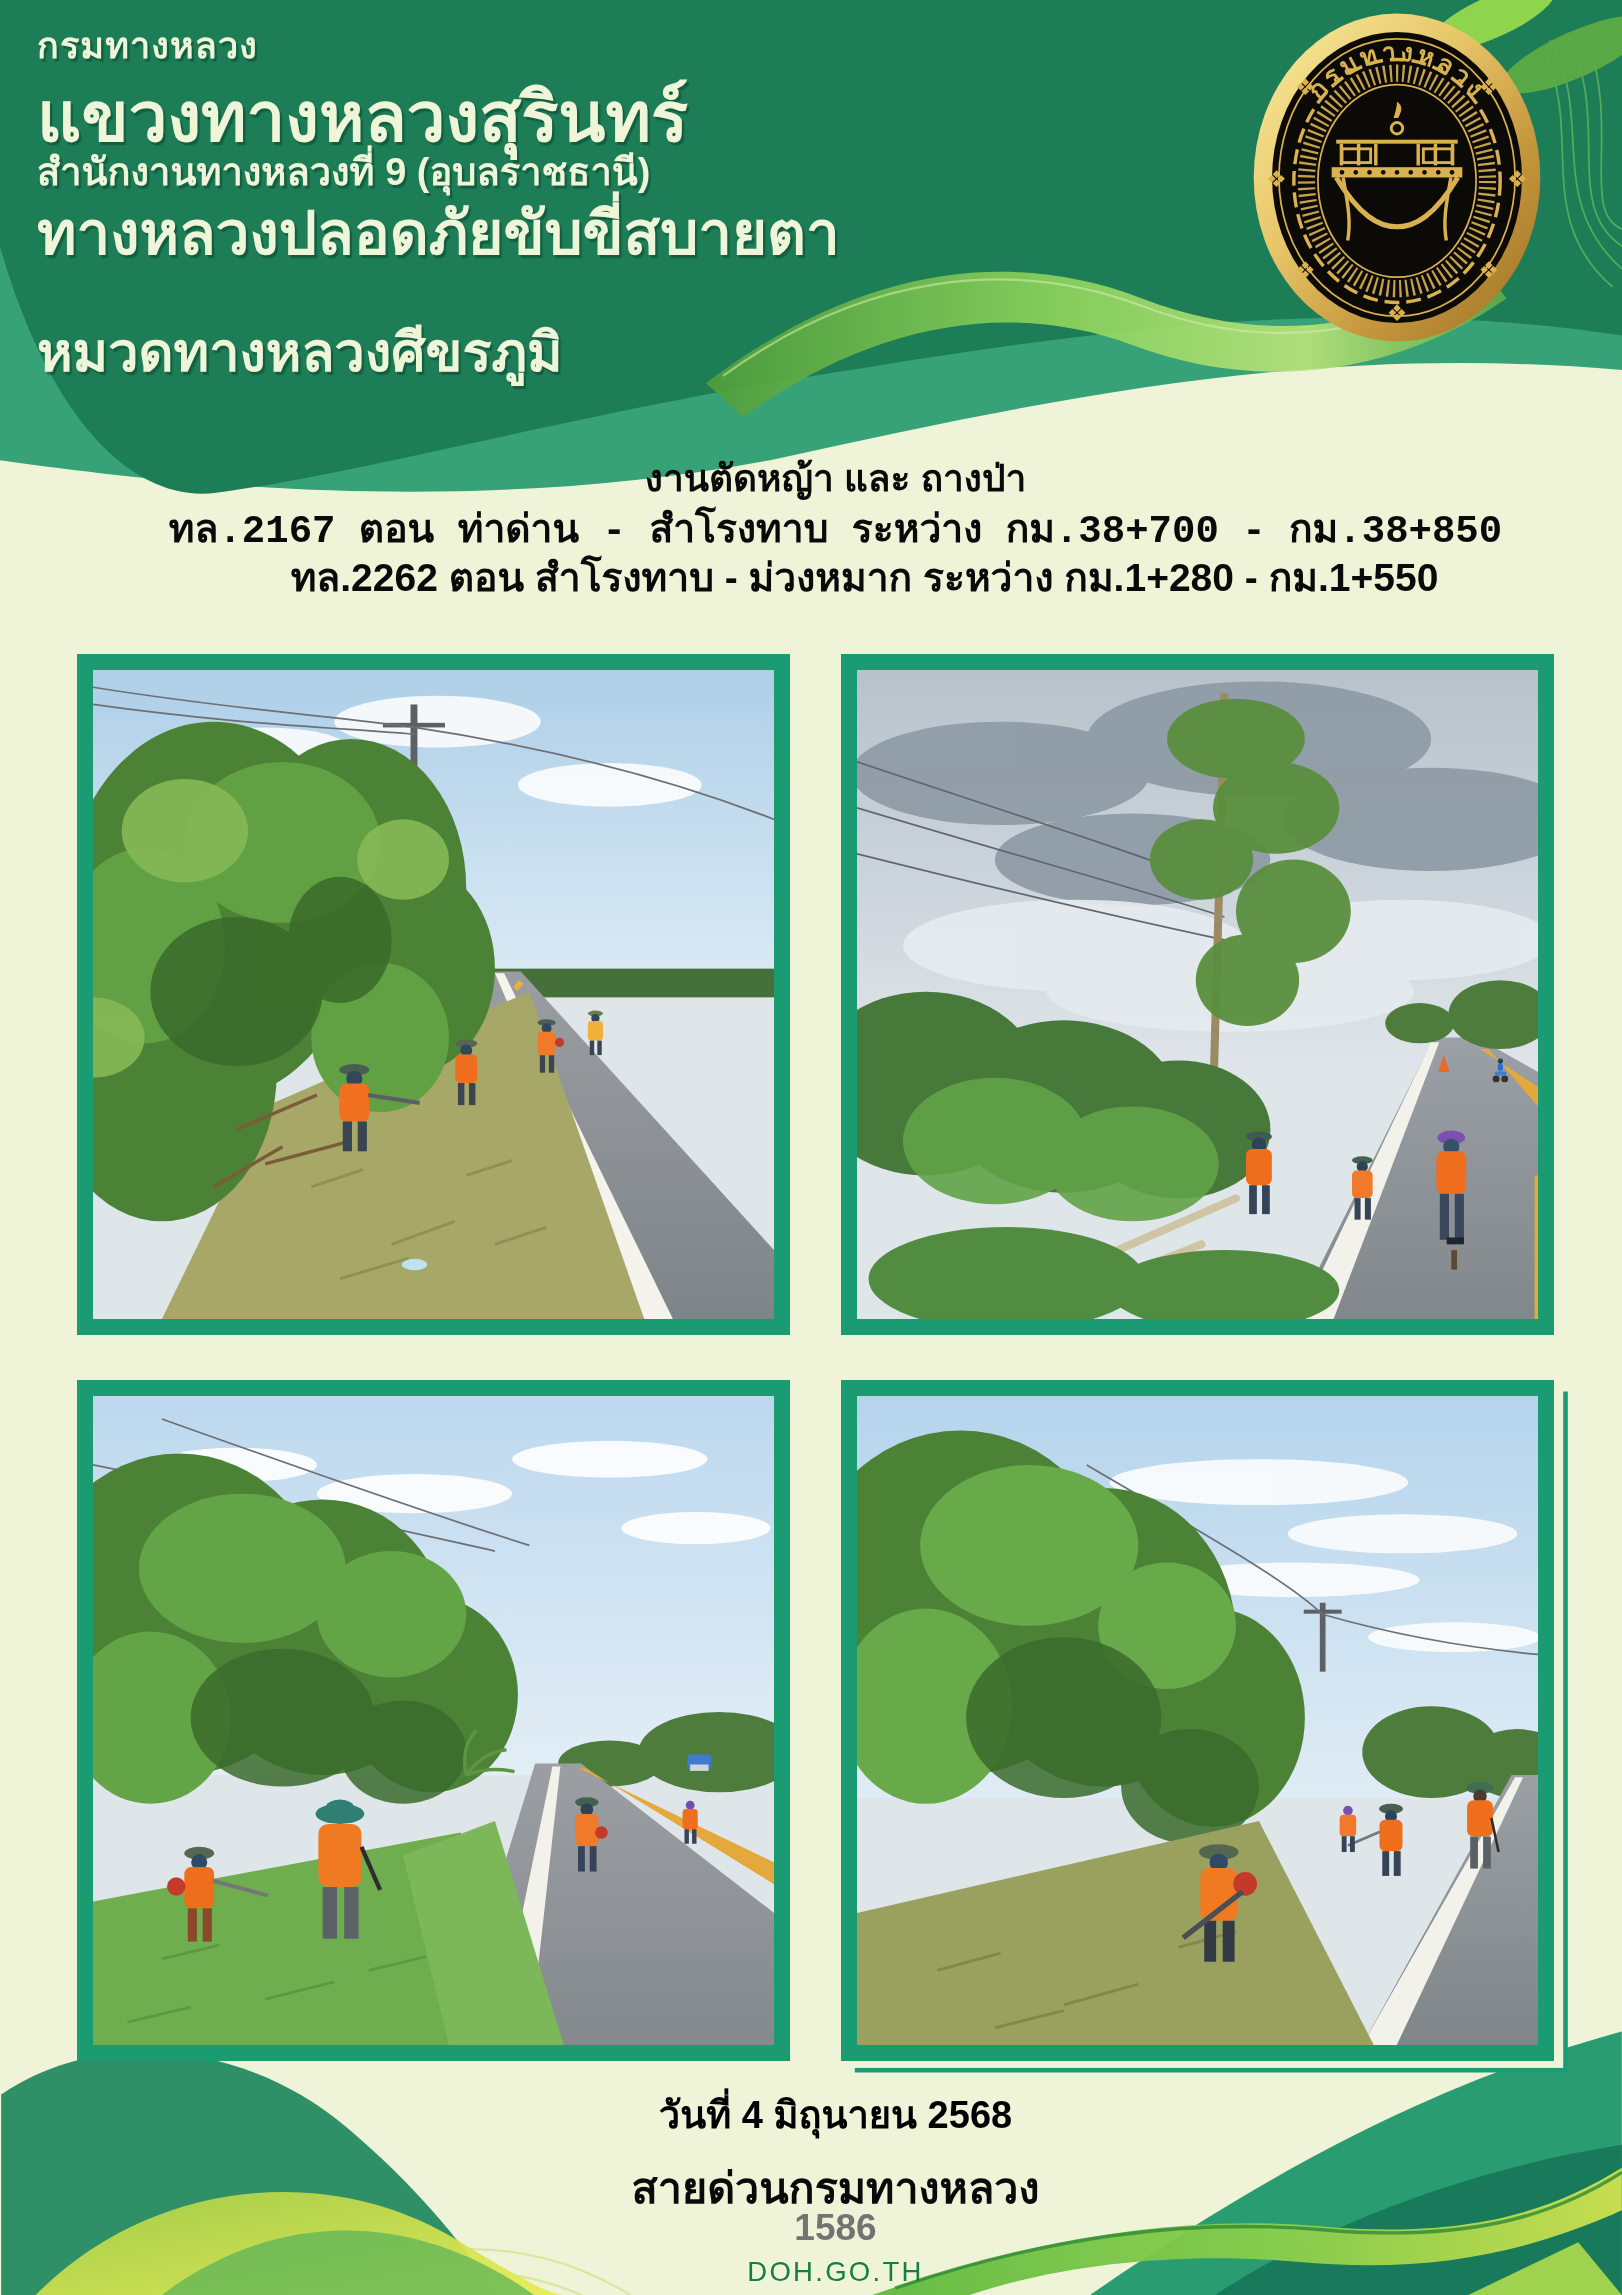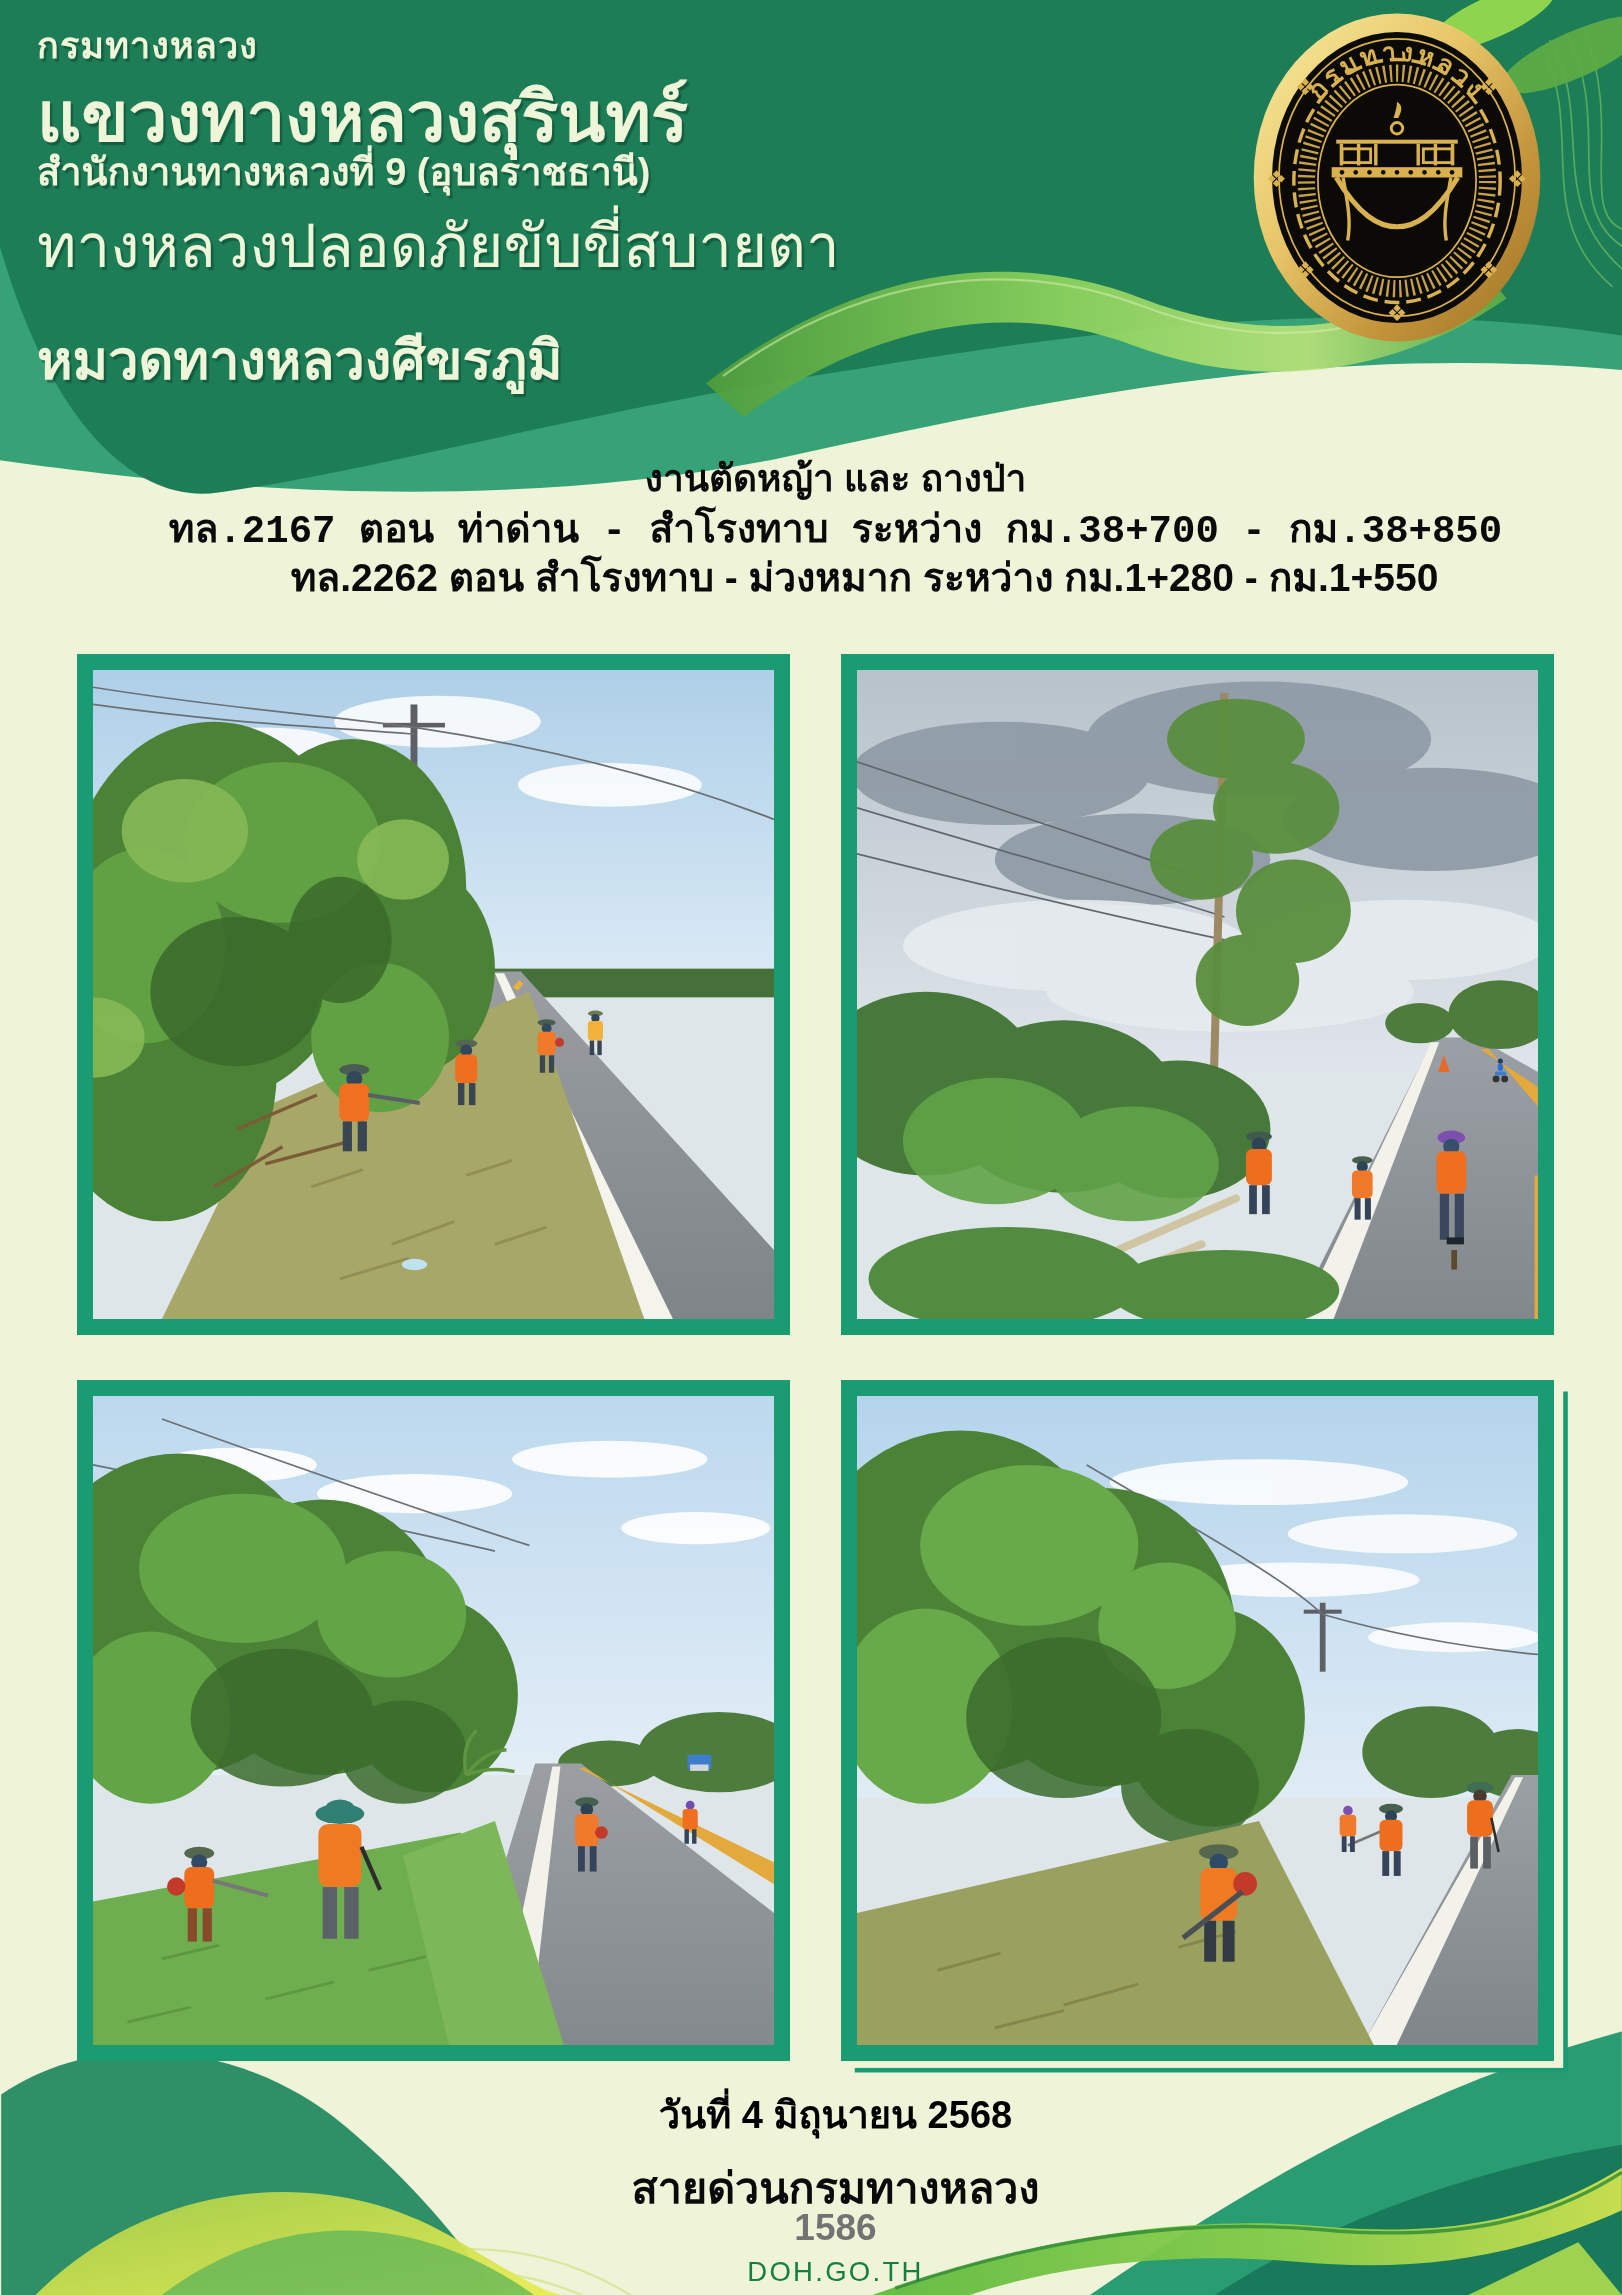--- a/index.html
+++ b/index.html
@@ -8,22 +8,22 @@
     background:#eff4d9;font-family:"Liberation Sans",sans-serif;padding-left:48px;
   }
   svg{display:block;}
   
   #header-decor{position:absolute;top:0;left:0;z-index:0;}
   .hline{position:absolute;left:37px;color:#eef5d8;z-index:2;white-space:nowrap;
          text-shadow:2.3px 2.9px 1.1px rgba(0,45,28,.38);}
   #h-org     {top:17px;  font-size:36px; font-weight:600;letter-spacing:1.1px;}
   #h-district{top:62px; font-size:69px;font-weight:800;}
   #h-office  {top:141px; font-size:38px; font-weight:700;}
-  #h-slogan  {top:198px; font-size:60px;font-weight:400;}
-  #h-section {top:317px; font-size:54px; font-weight:800;}
+  #h-slogan  {top:185px; font-size:60px;font-weight:700;}
+  #h-section {top:309px; font-size:54px; font-weight:800;}
   #logo{position:absolute;left:1250px;top:9.2px;z-index:3;}
   
   .jobline{position:absolute;left:0;width:100%;text-align:center;color:#0a0a0a;
            font-weight:800;z-index:2;white-space:nowrap;}
   #job-title {top:448px;font-size:37px;}
   #job-route1{top:497px;font-size:39px;font-family:Liberation Mono, monospace;}
   #job-route2{top:546px;font-size:39px;margin-left:29px;}
   
   .photo-frame{position:absolute;width:713px;height:681px;box-sizing:border-box;
                border:16px solid #1b9b72;background:#dfe6ea;z-index:3;}

